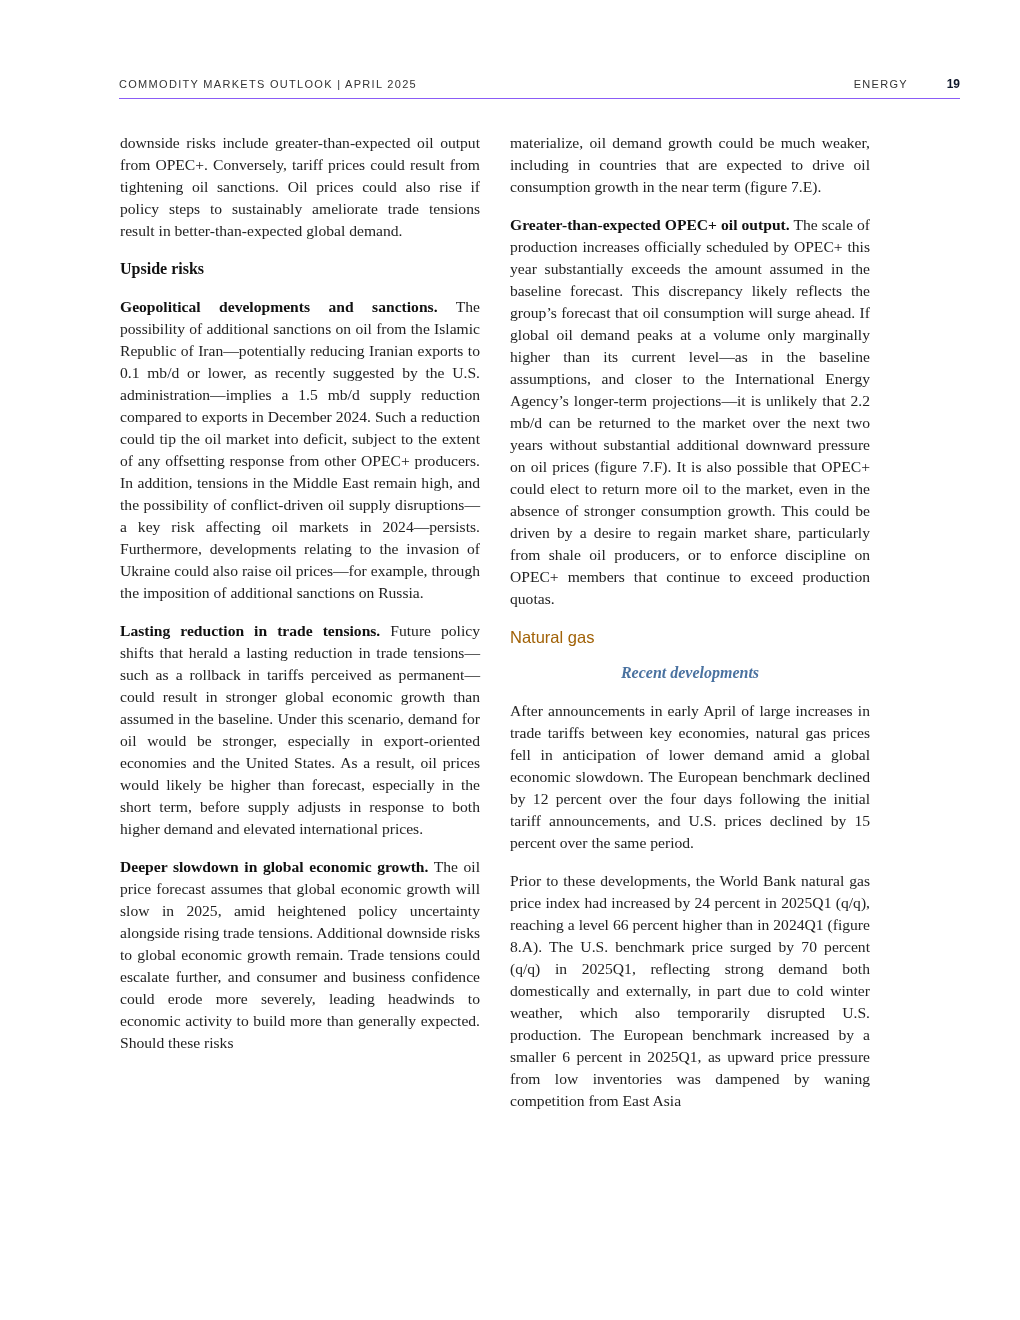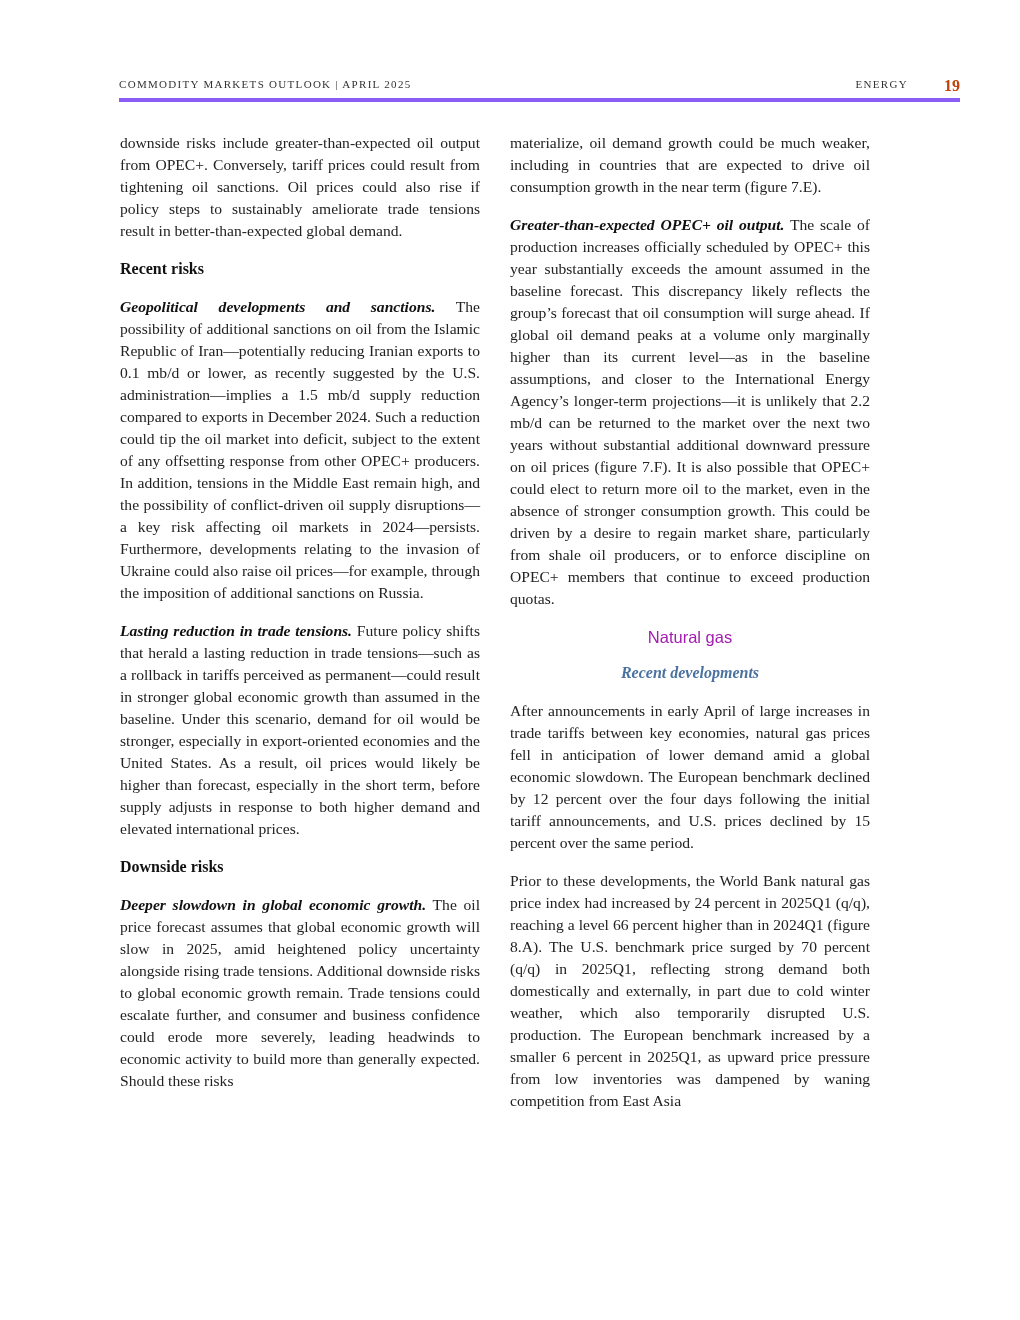--- a/index.html
+++ b/index.html
@@ -1,57 +1,56 @@
 <!DOCTYPE html>
 <html><head>
 <meta charset="utf-8">
 <style>
   html, body { margin: 0; padding: 0; background: #ffffff; }
   body { width: 1020px; height: 1320px; position: relative; overflow: hidden; }
   .header {
     position: absolute; left: 119px; top: 77px; width: 841px; height: 21px;
-    border-bottom: 4px solid #8b5cf6;
-    font-family: Liberation Serif, serif; font-size: 11px; letter-spacing: 1.3px; color: #333;
+    border-bottom: 1px solid #8b5cf6;
+    font-family: Liberation Sans, sans-serif; font-size: 11px; letter-spacing: 1.3px; color: #333;
   }
   .header .left { position: absolute; left: 0; top: 1px; }
   .header .section { position: absolute; right: 52px; top: 1px; text-align: center; }
-  .header .pageno { position: absolute; right: 0; top: 0; font-weight: bold; font-size: 16px; letter-spacing: 0; color: #c2410c; }
+  .header .pageno { position: absolute; right: 0; top: 0; font-weight: bold; font-size: 12px; letter-spacing: 0; color: #0f172a; }
   .col {
     position: absolute; top: 132px; width: 360px;
     font-family: "Liberation Serif", serif; font-size: 15.6px; line-height: 22px; color: #222;
   }
   .col.left { left: 120px; }
   .col.right { left: 510px; }
   .col p { margin: 0 0 16px 0; text-align: justify; }
   .col h3 { margin: 0 0 16px 0; font-size: 16px; font-weight: bold; line-height: 22px; color: #111; }
-  .lead { font-weight: bold; color: #111; font-style: italic; }
+  .lead { font-weight: bold; color: #111; }
   .sec-title {
-    font-family: "Liberation Sans", sans-serif; font-size: 16.5px; color: #a21caf;
-    margin: 0 0 14px 0; line-height: 22px; font-weight: normal; text-align: center;
+    font-family: "Liberation Sans", sans-serif; font-size: 16.5px; color: #a16207;
+    margin: 0 0 14px 0; line-height: 22px; font-weight: normal;
   }
   .subsec-title {
     font-family: "Liberation Serif", serif; font-style: italic; font-weight: bold;
     font-size: 16px; color: #4a72a0; margin: 0 0 16px 0; line-height: 22px; text-align: center;
   }
 </style>
 </head>
 <body>
 
 <div class="header">
   <span class="left">COMMODITY MARKETS OUTLOOK | APRIL 2025</span>
   <span class="section">ENERGY</span>
   <span class="pageno">19</span>
 </div>
 
 <div class="col left">
   <p>downside risks include greater-than-expected oil output from OPEC+. Conversely, tariff prices could result from tightening oil sanctions. Oil prices could also rise if policy steps to sustainably ameliorate trade tensions result in better-than-expected global demand.</p>
-  <h3>Recent risks</h3>
+  <h3>Upside risks</h3>
   <p><span class="lead">Geopolitical developments and sanctions.</span><span> The possibility of additional sanctions on oil from the Islamic Republic of Iran—potentially reducing Iranian exports to 0.1 mb/d or lower, as recently suggested by the U.S. administration—implies a 1.5 mb/d supply reduction compared to exports in December 2024. Such a reduction could tip the oil market into deficit, subject to the extent of any offsetting response from other OPEC+ producers. In addition, tensions in the Middle East remain high, and the possibility of conflict-driven oil supply disruptions—a key risk affecting oil markets in 2024—persists. Furthermore, developments relating to the invasion of Ukraine could also raise oil prices—for example, through the imposition of additional sanctions on Russia.</span></p>
   <p><span class="lead">Lasting reduction in trade tensions.</span><span> Future policy shifts that herald a lasting reduction in trade tensions—such as a rollback in tariffs perceived as permanent—could result in stronger global economic growth than assumed in the baseline. Under this scenario, demand for oil would be stronger, especially in export-oriented economies and the United States. As a result, oil prices would likely be higher than forecast, especially in the short term, before supply adjusts in response to both higher demand and elevated international prices.</span></p>
-  <h3>Downside risks</h3>
   <p><span class="lead">Deeper slowdown in global economic growth.</span><span> The oil price forecast assumes that global economic growth will slow in 2025, amid heightened policy uncertainty alongside rising trade tensions. Additional downside risks to global economic growth remain. Trade tensions could escalate further, and consumer and business confidence could erode more severely, leading headwinds to economic activity to build more than generally expected. Should these risks</span></p>
 </div>
 
 <div class="col right">
   <p>materialize, oil demand growth could be much weaker, including in countries that are expected to drive oil consumption growth in the near term (figure 7.E).</p>
   <p><span class="lead">Greater-than-expected OPEC+ oil output.</span><span> The scale of production increases officially scheduled by OPEC+ this year substantially exceeds the amount assumed in the baseline forecast. This discrepancy likely reflects the group’s forecast that oil consumption will surge ahead. If global oil demand peaks at a volume only marginally higher than its current level—as in the baseline assumptions, and closer to the International Energy Agency’s longer-term projections—it is unlikely that 2.2 mb/d can be returned to the market over the next two years without substantial additional downward pressure on oil prices (figure 7.F). It is also possible that OPEC+ could elect to return more oil to the market, even in the absence of stronger consumption growth. This could be driven by a desire to regain market share, particularly from shale oil producers, or to enforce discipline on OPEC+ members that continue to exceed production quotas.</span></p>
   <div class="sec-title">Natural gas</div>
   <div class="subsec-title">Recent developments</div>
   <p>After announcements in early April of large increases in trade tariffs between key economies, natural gas prices fell in anticipation of lower demand amid a global economic slowdown. The European benchmark declined by 12 percent over the four days following the initial tariff announcements, and U.S. prices declined by 15 percent over the same period.</p>
   <p>Prior to these developments, the World Bank natural gas price index had increased by 24 percent in 2025Q1 (q/q), reaching a level 66 percent higher than in 2024Q1 (figure 8.A). The U.S. benchmark price surged by 70 percent (q/q) in 2025Q1, reflecting strong demand both domestically and externally, in part due to cold winter weather, which also temporarily disrupted U.S. production. The European benchmark increased by a smaller 6 percent in 2025Q1, as upward price pressure from low inventories was dampened by waning competition from East Asia</p>

